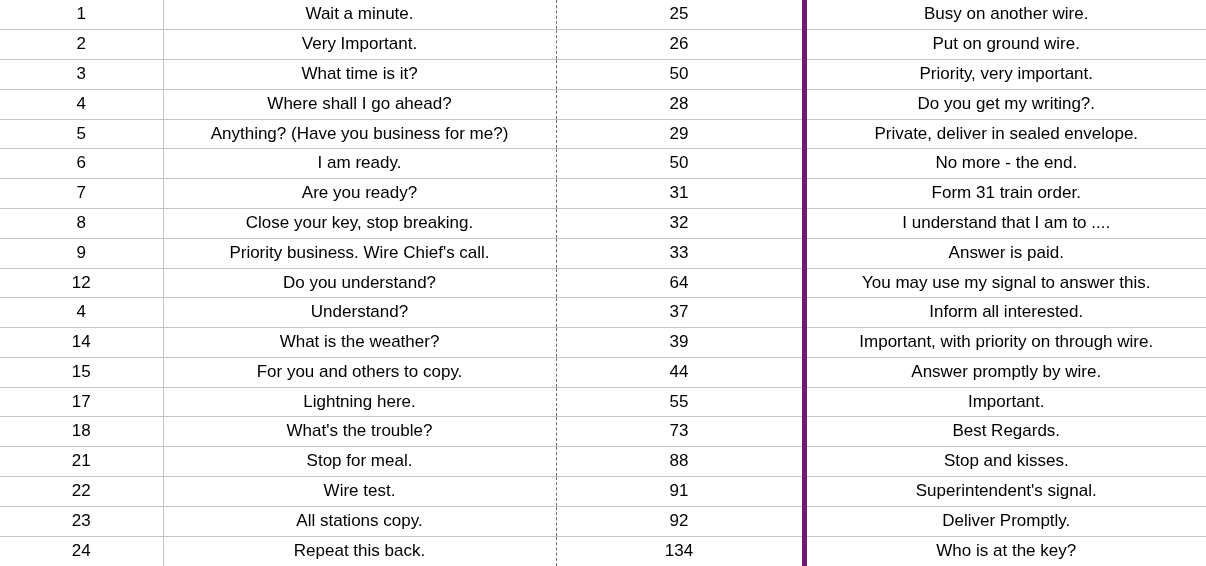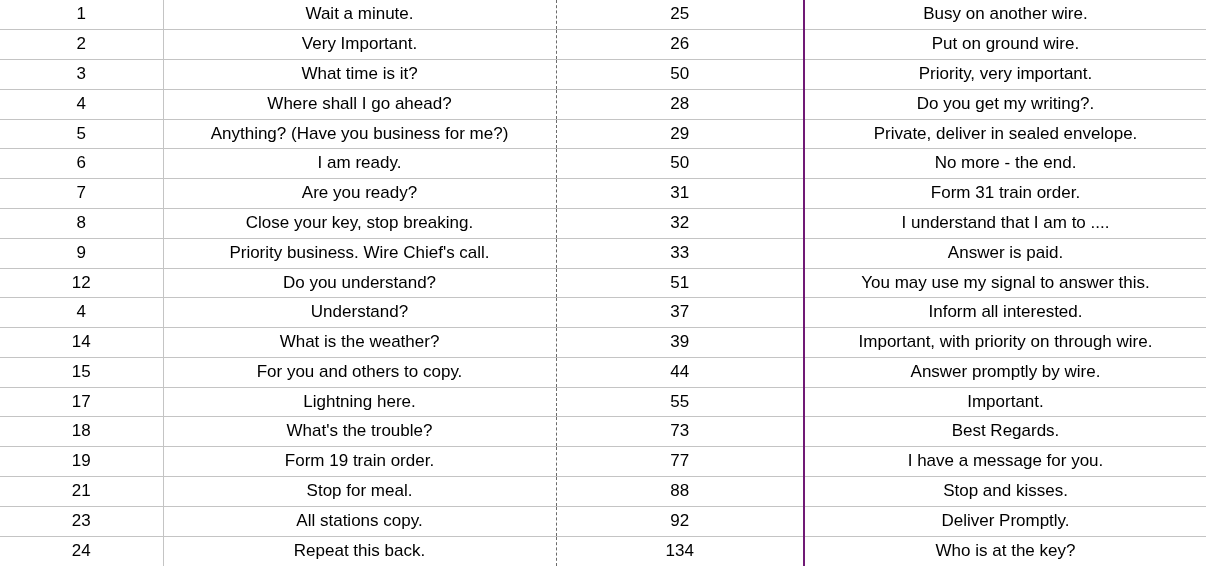--- a/index.html
+++ b/index.html
@@ -48,21 +48,21 @@
   table.grid td.num-left {
     border-right: 1px solid #c4c4c4;
   }
   
   table.grid td.text-left {
     border-right: 1px dashed #6b6b6b;
     margin-top: 44px;
   }
   
   table.grid td.num-right {
-    border-right: 2px solid #701a75;
+    border-right: 5px solid #701a75;
   }
   table.grid tr:first-child td {
     border-top: none;
   }
   table.grid tr:last-child td {
     border-bottom: none;
   }
 </style>
 </head>
 <body>
@@ -126,21 +126,21 @@
         </tr>
         <tr>
           <td class="num-left">9</td>
           <td class="text-left">Priority business. Wire Chief's call.</td>
           <td class="num-right">33</td>
           <td class="text-right">Answer is paid.</td>
         </tr>
         <tr>
           <td class="num-left">12</td>
           <td class="text-left">Do you understand?</td>
-          <td class="num-right">51</td>
+          <td class="num-right">64</td>
           <td class="text-right">You may use my signal to answer this.</td>
         </tr>
         <tr>
           <td class="num-left">4</td>
           <td class="text-left">Understand?</td>
           <td class="num-right">37</td>
           <td class="text-right">Inform all interested.</td>
         </tr>
         <tr>
           <td class="num-left">14</td>
@@ -160,30 +160,30 @@
           <td class="num-right">55</td>
           <td class="text-right">Important.</td>
         </tr>
         <tr>
           <td class="num-left">18</td>
           <td class="text-left">What's the trouble?</td>
           <td class="num-right">73</td>
           <td class="text-right">Best Regards.</td>
         </tr>
         <tr>
-          <td class="num-left">19</td>
-          <td class="text-left">Form 19 train order.</td>
-          <td class="num-right">77</td>
-          <td class="text-right">I have a message for you.</td>
-        </tr>
-        <tr>
           <td class="num-left">21</td>
           <td class="text-left">Stop for meal.</td>
           <td class="num-right">88</td>
           <td class="text-right">Stop and kisses.</td>
+        </tr>
+        <tr>
+          <td class="num-left">22</td>
+          <td class="text-left">Wire test.</td>
+          <td class="num-right">91</td>
+          <td class="text-right">Superintendent's signal.</td>
         </tr>
         <tr>
           <td class="num-left">23</td>
           <td class="text-left">All stations copy.</td>
           <td class="num-right">92</td>
           <td class="text-right">Deliver Promptly.</td>
         </tr>
         <tr>
           <td class="num-left">24</td>
           <td class="text-left">Repeat this back.</td>

